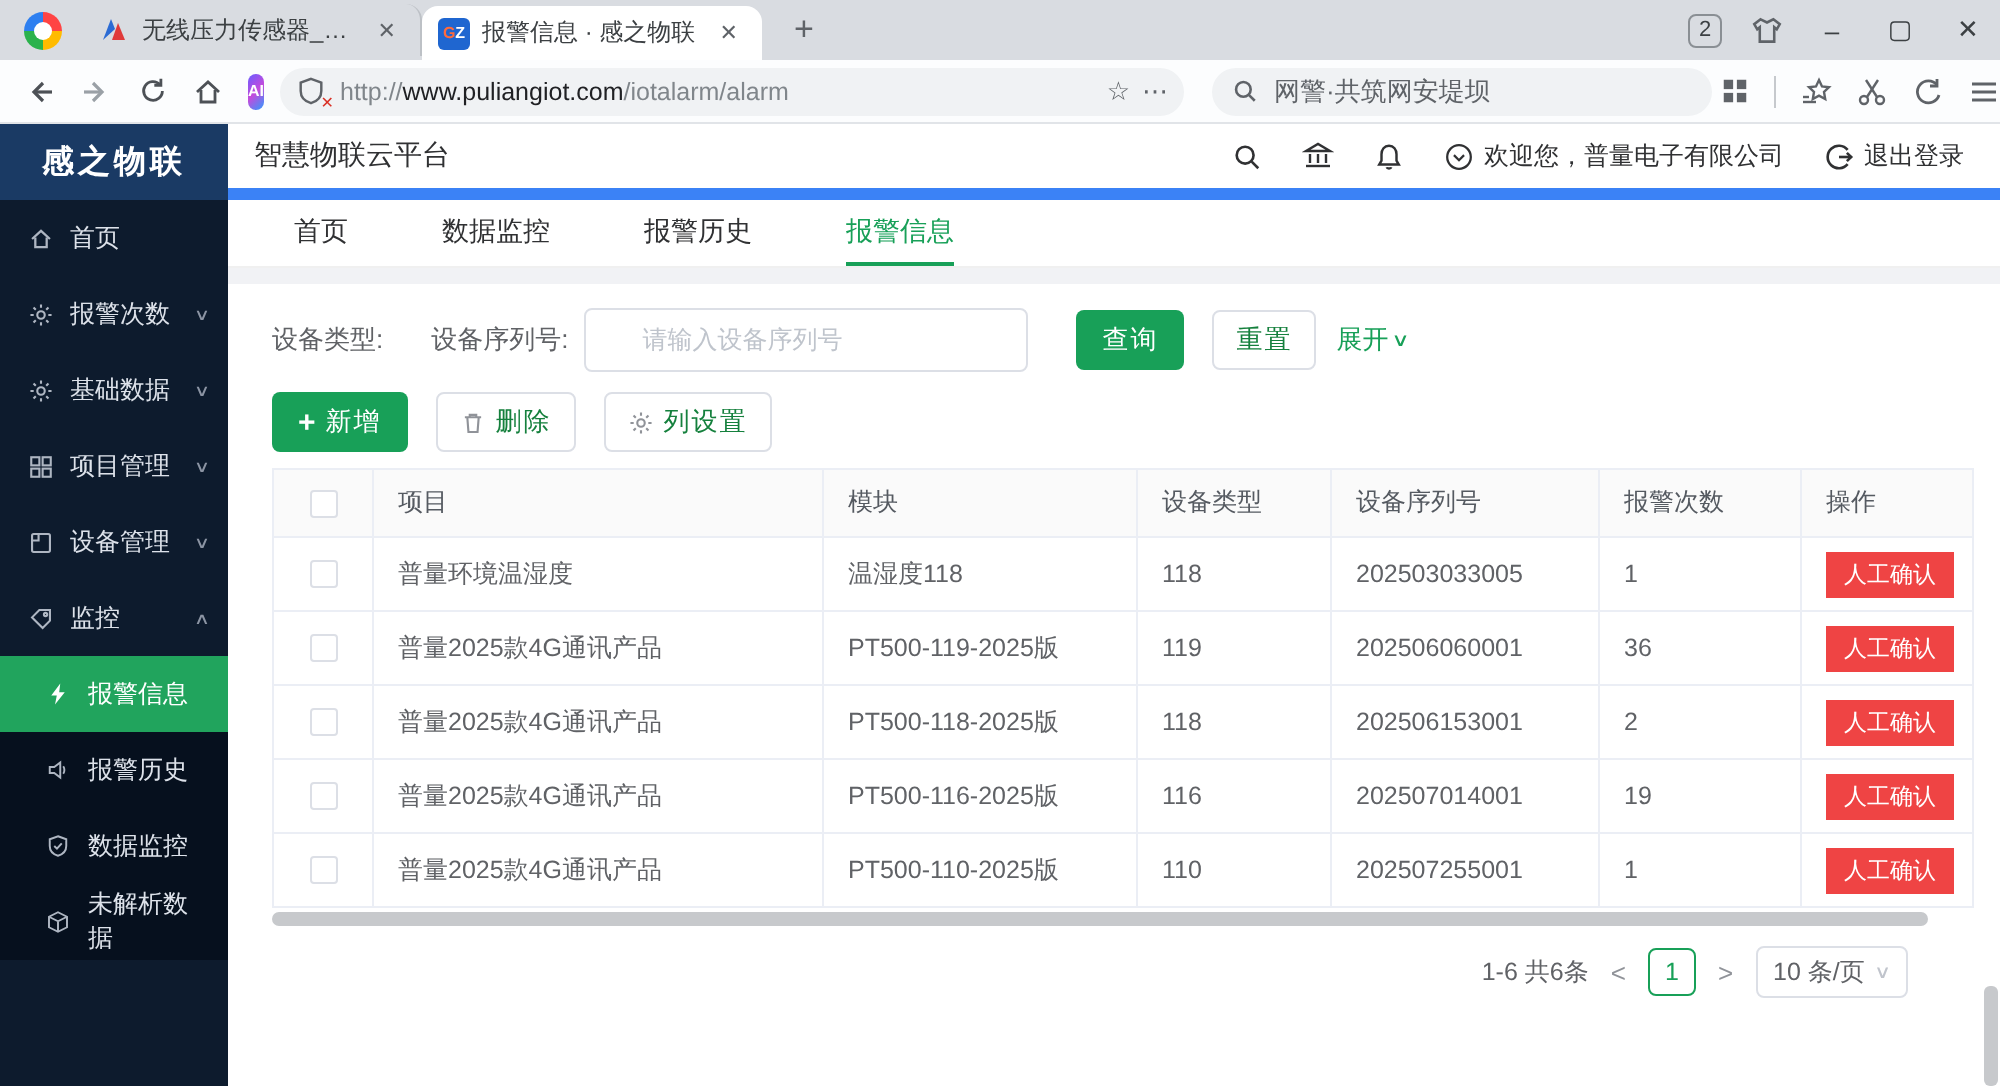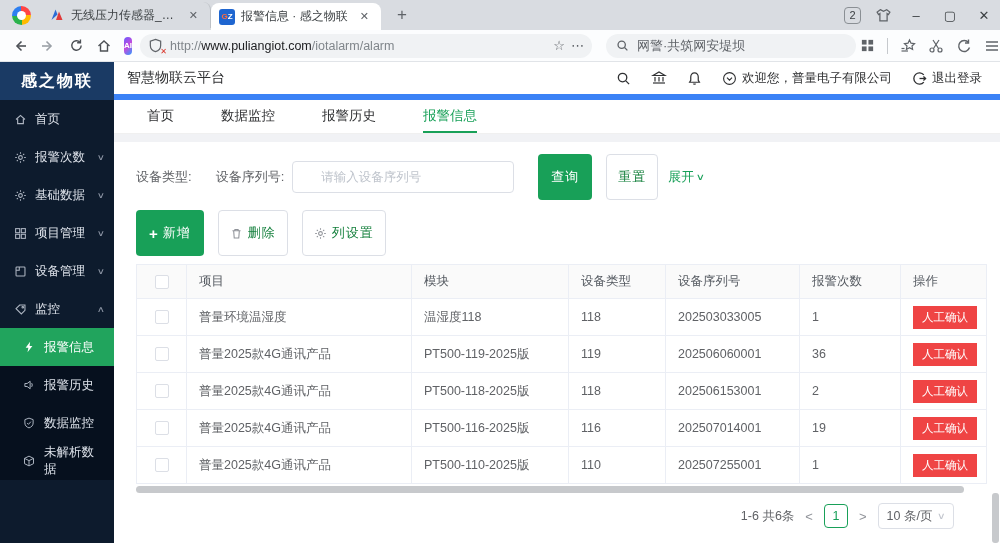--- a/index.html
+++ b/index.html
@@ -63,21 +63,21 @@
   .nav-tab.active { color:#18a058; border-bottom-color:#18a058; }
   .band { height:8px; background:#f1f2f5; }
 
   .content { flex:1; padding:12px 10px 0 22px; position:relative; }
   .filter-row { display:flex; align-items:center; }
   .f-label { font-size:13px; color:#606266; margin-right:8px; white-space:nowrap; }
   .f-input { width:232px; height:32px; border:1px solid #dcdfe6; border-radius:4px; padding:0 10px; font-size:12.5px; color:#303133; outline:none; font-family:inherit; }
   .f-input::placeholder { color:#bfc4cc; }
   .f-input.serial { width:222px;padding-left:28px; }
   .ml16 { margin-left:16px; } .ml24 { margin-left:24px; } .ml14 { margin-left:14px; } .ml10 { margin-left:10px; }
-  .btn { height:46px; border-radius:4px; font-size:13px; display:inline-flex; align-items:center; justify-content:center; cursor:pointer; font-family:inherit; border:1px solid transparent; letter-spacing:1px; }
+  .btn { height:30px; border-radius:4px; font-size:13px; display:inline-flex; align-items:center; justify-content:center; cursor:pointer; font-family:inherit; border:1px solid transparent; letter-spacing:1px; }
   .btn-green { background:#18a058; color:#fff; border:none; padding:0 13px; }
   .btn-plain { background:#fff; color:#15803d; border:1px solid #dcdfe6; padding:0 11px; }
   .expand-link { color:#18a058; font-size:13px; display:inline-flex; align-items:center; gap:3px; cursor:pointer; }
   .expand-link .chev { font-size:9px; transform:scaleX(1.4); }
 
   .action-row { margin-top:10px; display:flex; align-items:center; }
   .btn .b-ic { margin-right:5px; display:flex; align-items:center; }
   .plus-g { font-size:15px; margin-right:5px; font-weight:bold; letter-spacing:0; }
 
   table.grid { border-collapse:collapse; margin-top:8px; table-layout:fixed; width:850px; }

